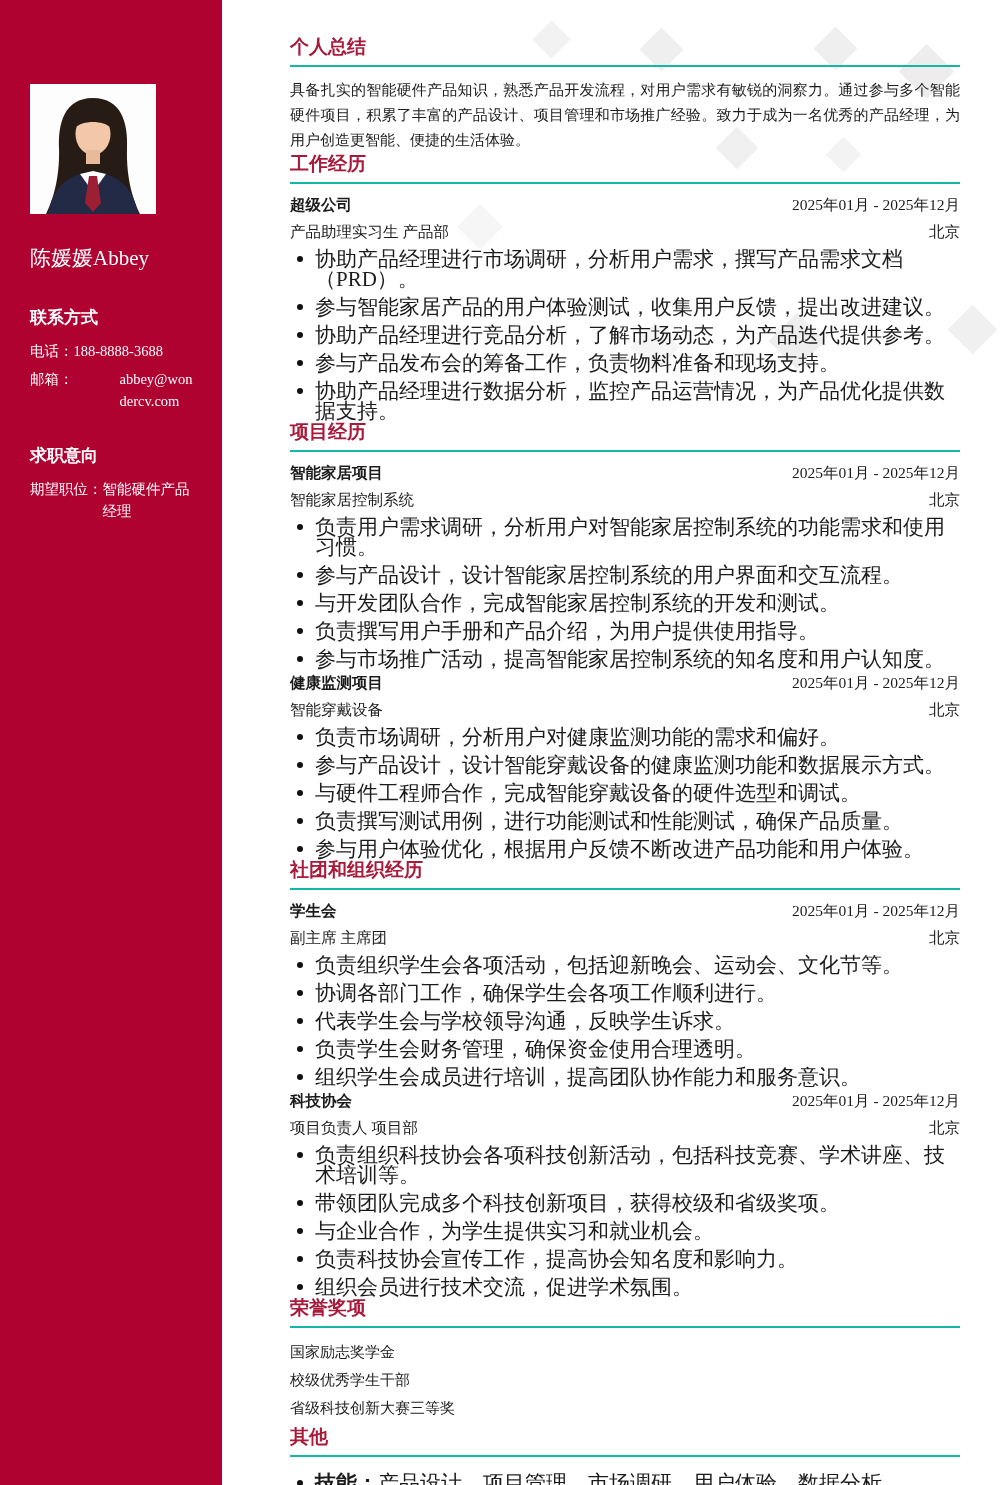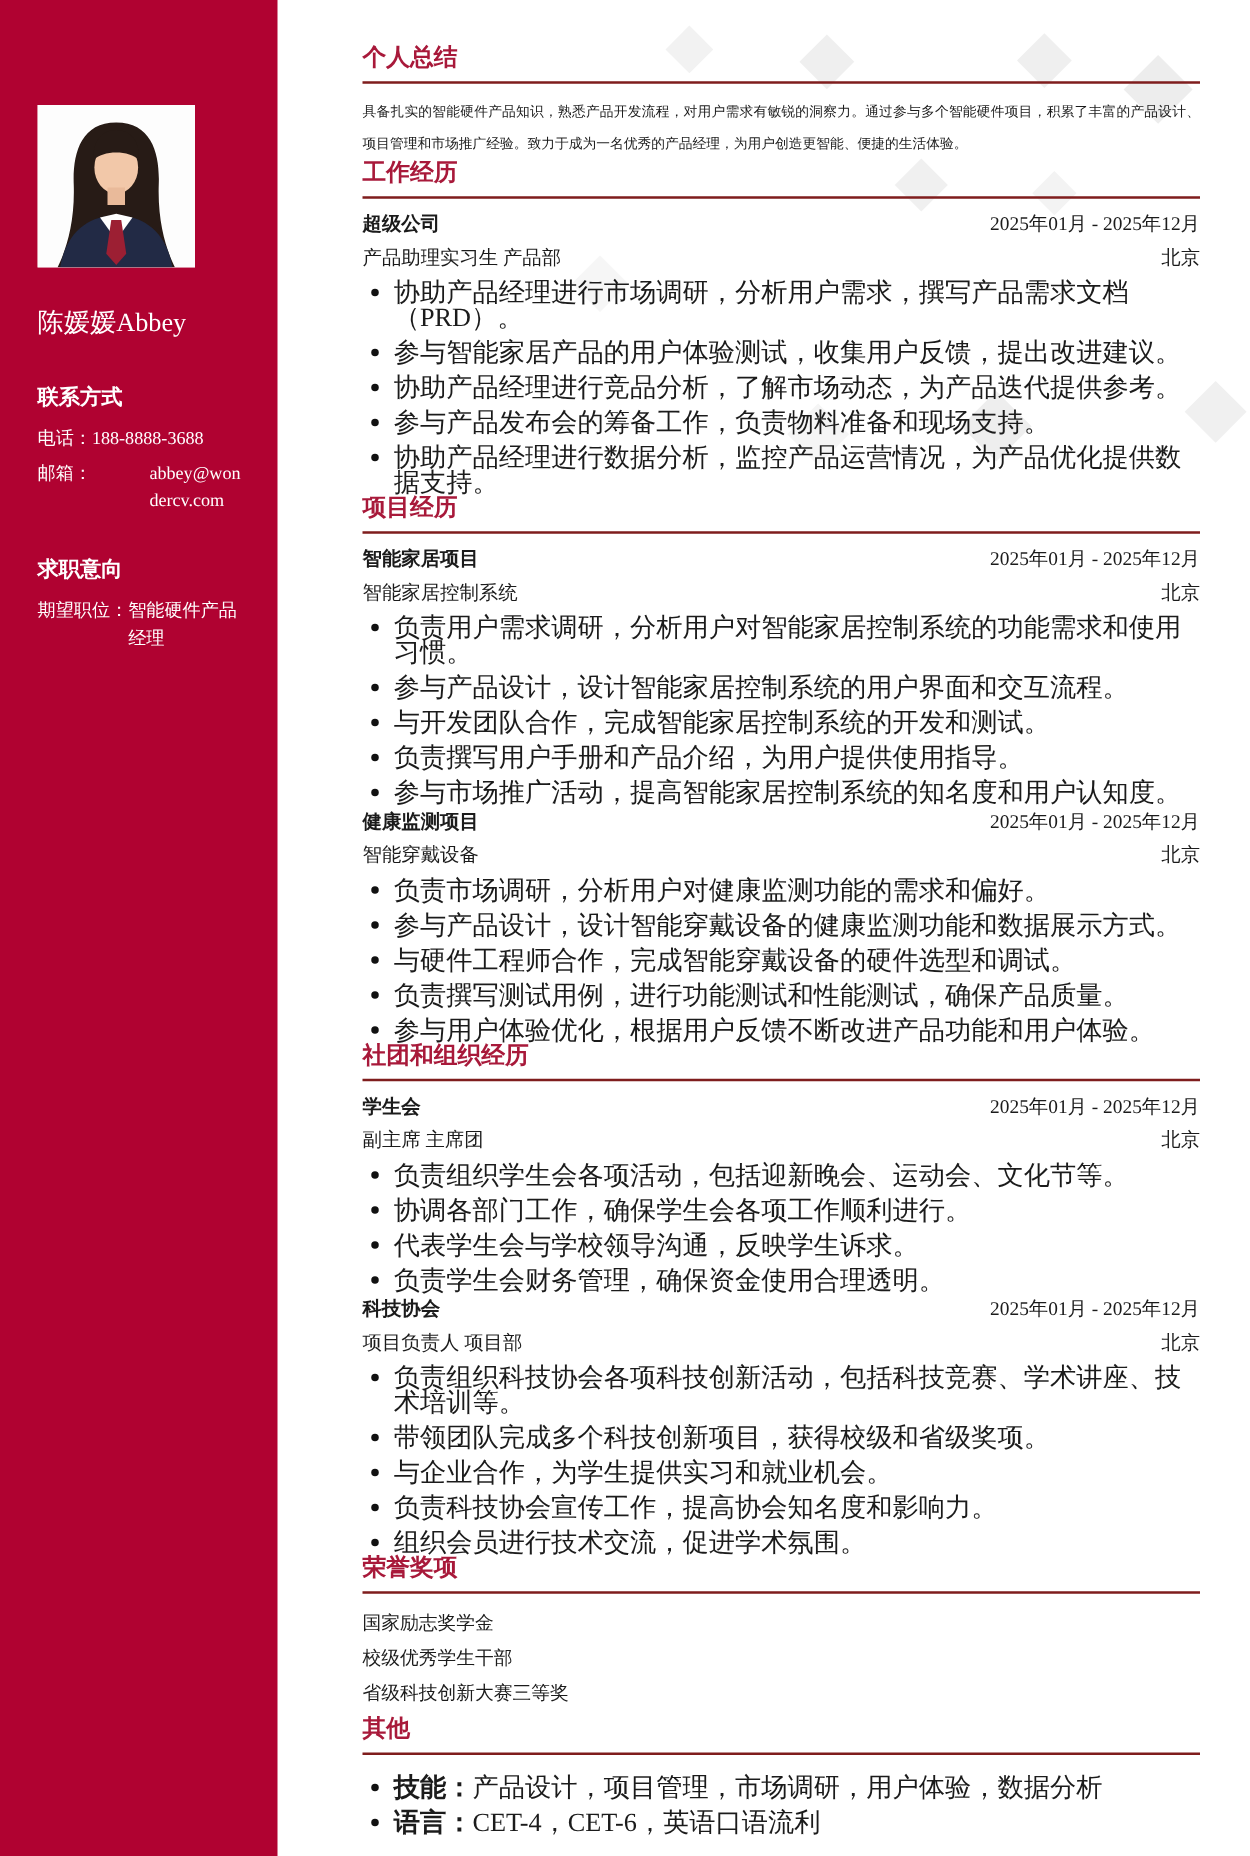--- a/index.html
+++ b/index.html
@@ -23,24 +23,24 @@
   .crow.email { margin-top:6px;gap:46px; }
   .clabel { white-space:nowrap; }
   .cvalue { word-break:break-all; max-width:126px; }
   
   .main {
     position:absolute; left:255px; top:0; width:745px; height:1485px;
     padding:36px 40px 0 35px; box-sizing:border-box; z-index:1;
   }
   h2.sec-h {
     margin:0 0 0 0; font-size:19px; line-height:22px; font-weight:bold;
-    color:#a8193a; padding-bottom:7px; border-bottom:2px solid #7f1d1d;
+    color:#a8193a; padding-bottom:7px; border-bottom:2px solid #14b8a6;
   }
   h2.sec-h.first { margin-top:0; }
-  p.summary { margin:11px 0 0 0; font-size:11px; line-height:25px; text-align:justify; }
+  p.summary { margin:11px 0 0 0; font-size:15px; line-height:25px; text-align:justify; }
   .erow { display:flex; justify-content:space-between; margin-top:10px; font-size:15.5px; line-height:22px; }
   .entry.second .erow.head { margin-top:3px; }
   .etitle { font-weight:bold; }
   .erow.sub { margin-top:5px; }
   ul.bl { list-style:none; margin:6px 0 0 0; padding:0; }
   ul.bl li { position:relative; padding-left:25px; font-size:21px; line-height:20px; margin-bottom:8px; }
   ul.bl li:last-child { margin-bottom:0; }
   ul.bl li::before {
     content:""; position:absolute; left:7px; top:7px;
     width:6px; height:6px; border-radius:50%; background:#111111;
@@ -163,20 +163,21 @@
     </div>
     <div class="erow sub">
       <span>副主席 主席团</span>
       <span>北京</span>
     </div>
     <ul class="bl">
       <li>负责组织学生会各项活动，包括迎新晚会、运动会、文化节等。</li>
       <li>协调各部门工作，确保学生会各项工作顺利进行。</li>
       <li>代表学生会与学校领导沟通，反映学生诉求。</li>
       <li>负责学生会财务管理，确保资金使用合理透明。</li>
+      <li>组织学生会成员进行培训，提高团队协作能力和服务意识。</li>
     </ul>
   </div>
   <div class="entry second">
     <div class="erow head">
       <span class="etitle">科技协会</span>
       <span class="edate">2025年01月 - 2025年12月</span>
     </div>
     <div class="erow sub">
       <span>项目负责人 项目部</span>
       <span>北京</span>

